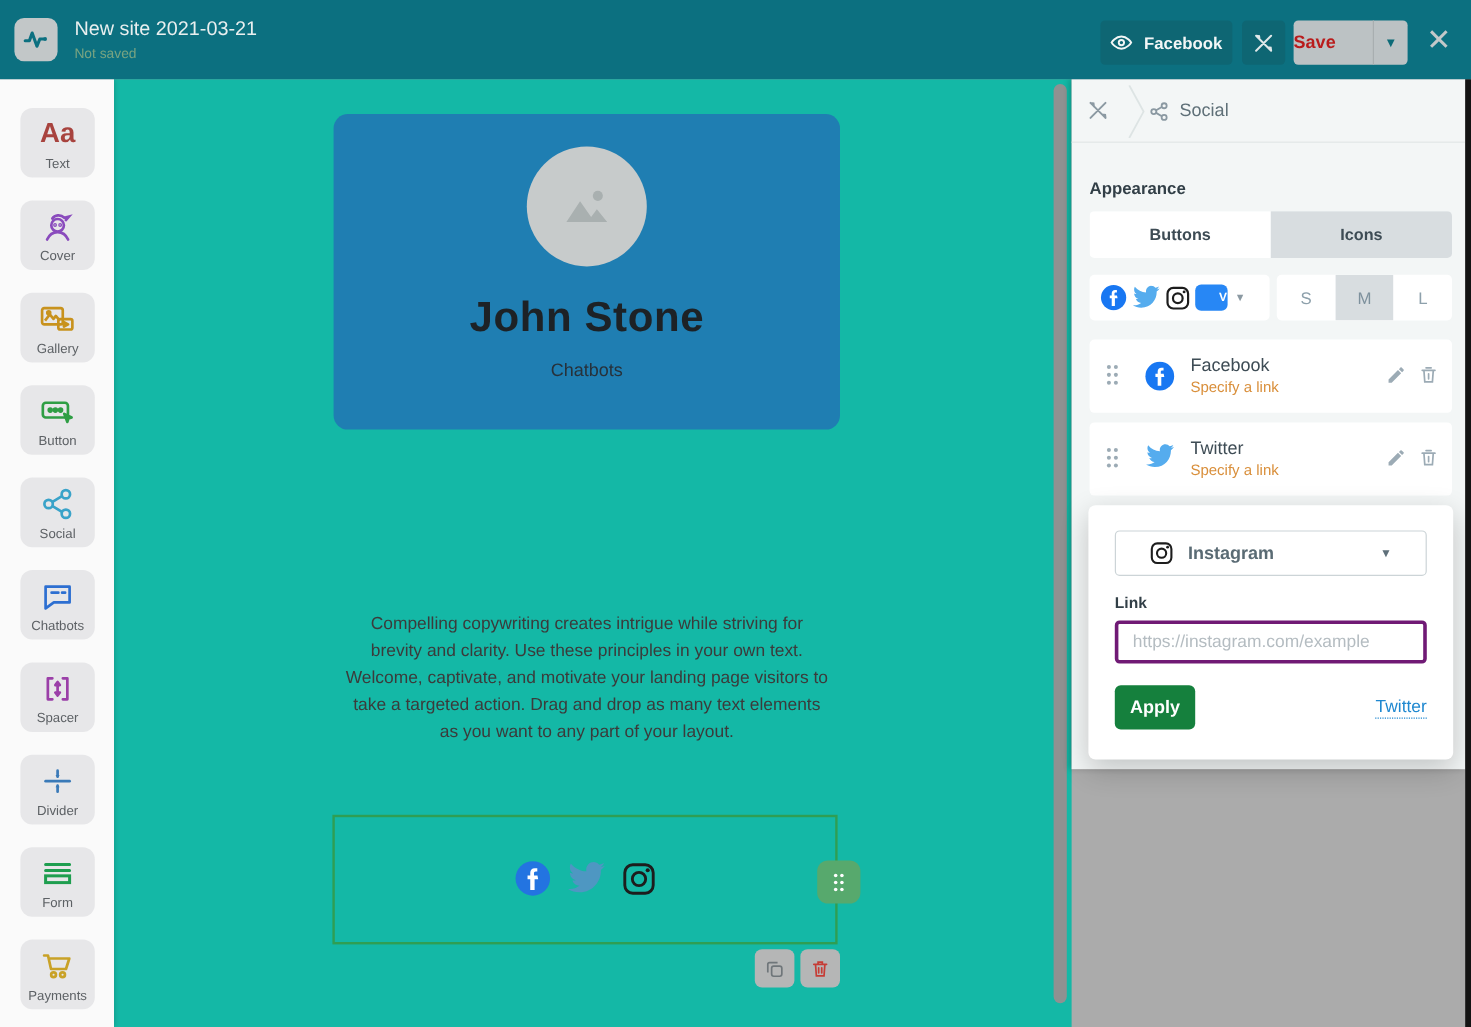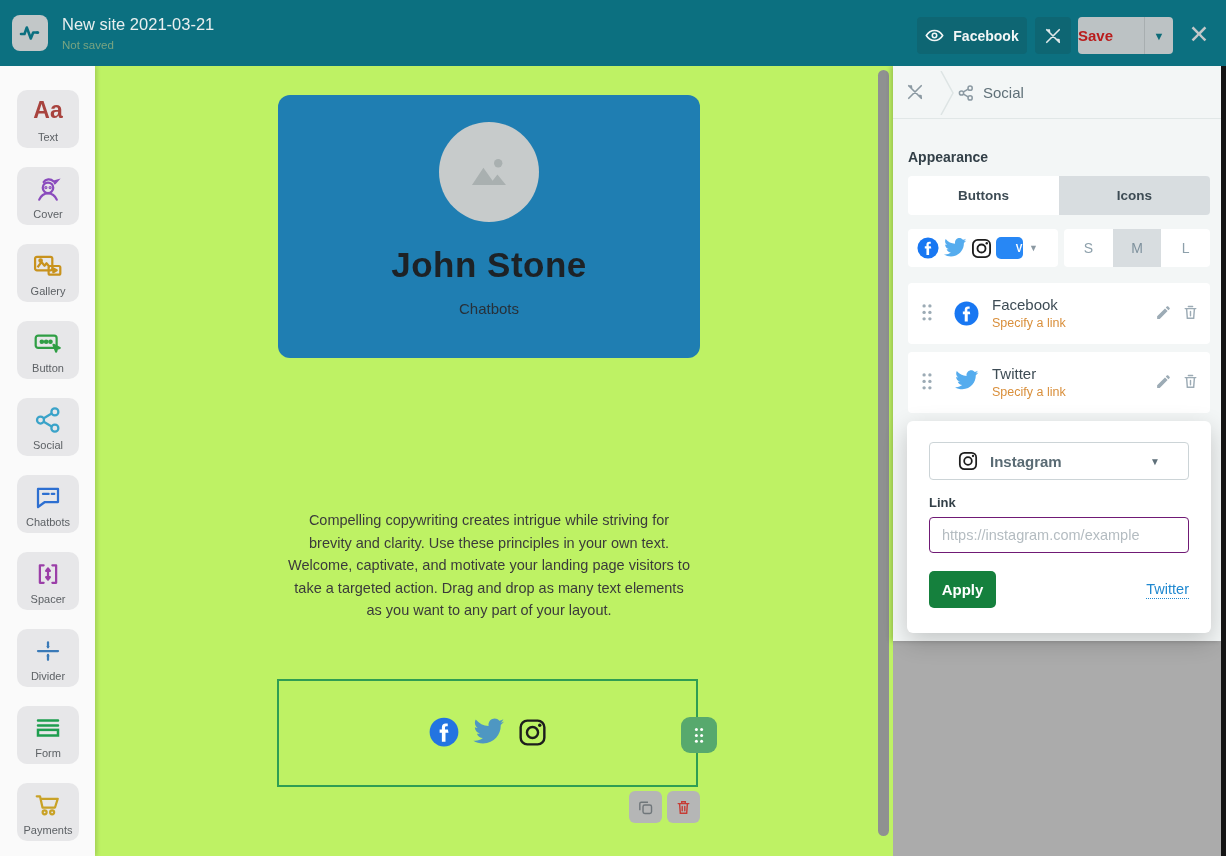--- a/index.html
+++ b/index.html
@@ -21,21 +21,21 @@
   .btn-close { position:absolute; left:1184px; top:19px; width:30px; height:30px; color:#c3c8c9; font-size:25px; font-weight:bold; display:flex; align-items:center; justify-content:center; cursor:pointer; }
 
   
   .sidebar { position:absolute; left:0; top:66px; width:95px; height:790px; background:#fafafa; box-shadow:2px 0 4px rgba(0,0,0,.15); z-index:10; }
   .tool-card { position:absolute; left:17px; width:62px; height:58px; background:#e7e7e9; border-radius:10px; display:flex; flex-direction:column; align-items:center; justify-content:flex-end; padding-bottom:5px; cursor:pointer; }
   .tool-card .t-icon { position:absolute; top:7px; left:0; right:0; display:flex; justify-content:center; }
   .tool-card .t-label { font-size:11px; color:#5d6165; }
   .aa { font-weight:bold; font-size:23px; color:#a8433e; line-height:26px; }
 
   
-  .canvas { position:absolute; left:95px; top:66px; width:826px; height:790px; background:#bef264; }
+  .canvas { position:absolute; left:95px; top:66px; width:826px; height:790px; background:#14b8a6; }
   .scroll-thumb { position:absolute; left:783px; top:4px; width:11px; height:766px; border-radius:6px; background:#8f9191; }
   .profile-card { position:absolute; left:183px; top:29px; width:422px; height:263px; background:#1f7eb2; border-radius:12px; text-align:center; }
   .avatar { position:absolute; left:161px; top:27px; width:100px; height:100px; border-radius:50%; background:#c7cbcb; display:flex; align-items:center; justify-content:center; }
   .p-name { position:absolute; top:150px; width:100%; font-size:35px; font-weight:800; color:#1d2226; letter-spacing:.5px; }
   .p-role { position:absolute; top:205px; width:100%; font-size:15px; color:#27313a; }
   .canvas-heading { position:absolute; left:183px; top:346px; width:422px; display:flex; justify-content:center; }
   .canvas-heading span { display:block; width:330px; text-align:center; font-size:30px; line-height:1.4; font-weight:800; color:#242424; }
   .canvas-paragraph { position:absolute; left:193px; top:443px; width:402px; text-align:center; font-size:14.5px; line-height:1.56; color:#3b3b3b; }
   .social-selection { position:absolute; left:182px; top:613px; width:421px; height:108px; border:2px solid #2f9e53; }
   .social-row { position:absolute; left:0; top:36px; width:100%; display:flex; justify-content:center; align-items:center; gap:13px; }
@@ -68,21 +68,21 @@
   .row-title { position:absolute; left:84px; top:13px; font-size:15px; color:#3e4c55; }
   .row-sub { position:absolute; left:84px; top:33px; font-size:12.5px; color:#d98f3b; cursor:pointer; }
   .row-edit { position:absolute; right:38px; top:21px; color:#9cabb5; cursor:pointer; }
   .row-del { position:absolute; right:11px; top:21px; color:#9cabb5; cursor:pointer; }
 
   .popover { position:absolute; left:14px; top:355px; width:304px; height:212px; background:#fff; border-radius:6px; box-shadow:0 8px 24px rgba(0,0,0,.20); padding:21px 22px; }
   .net-select { width:100%; height:38px; border:1px solid #ccd4d7; border-radius:4px; display:flex; align-items:center; padding:0 28px; gap:12px; cursor:pointer; }
   .net-select .ns-label { font-size:15px; font-weight:bold; color:#5a6b74; flex:1; }
   .ns-caret { color:#5f707a; font-size:10px; }
   .link-label { margin-top:15px; font-size:13px; font-weight:bold; color:#323f47; }
-  .link-input { margin-top:7px; width:100%; height:36px; border:1px solid #701a75; border-radius:4px; padding:0 12px; font-size:14.5px; color:#4a555c; font-family:inherit; outline:none; }
+  .link-input { margin-top:7px; width:100%; height:36px; border:3px solid #701a75; border-radius:4px; padding:0 12px; font-size:14.5px; color:#4a555c; font-family:inherit; outline:none; }
   .link-input::placeholder { color:#b4bcc1; }
   .pop-footer { margin-top:18px; display:flex; align-items:center; justify-content:space-between; }
   .apply-btn { width:67px; height:37px; background:#15803d; border:none; border-radius:5px; color:#fff; font-weight:bold; font-size:15px; font-family:inherit; cursor:pointer; }
   .cancel-link { font-size:14.5px; color:#1f88d0; border-bottom:1px dotted #1f88d0; padding-bottom:1px; cursor:pointer; }
 
   .vk-badge { width:22px; height:22px; border-radius:5px; background:#2787F5; color:#fff; font-size:10px; font-weight:bold; display:flex; align-items:center; justify-content:center; letter-spacing:.3px;padding-left:27px; }
   svg { display:block; }
 </style>
 </head>
 <body>

